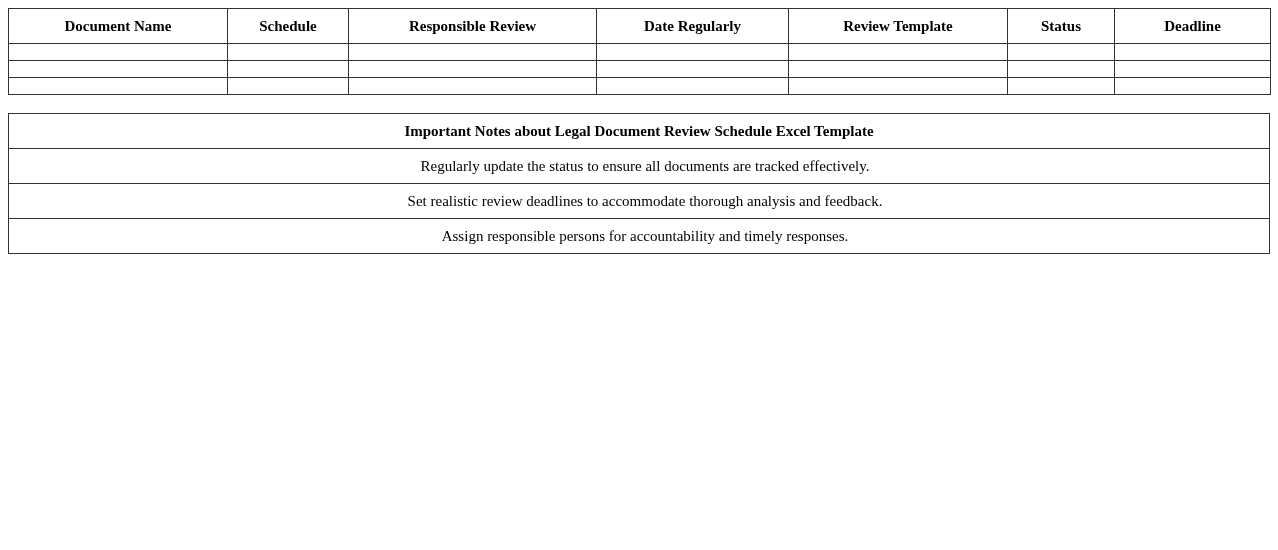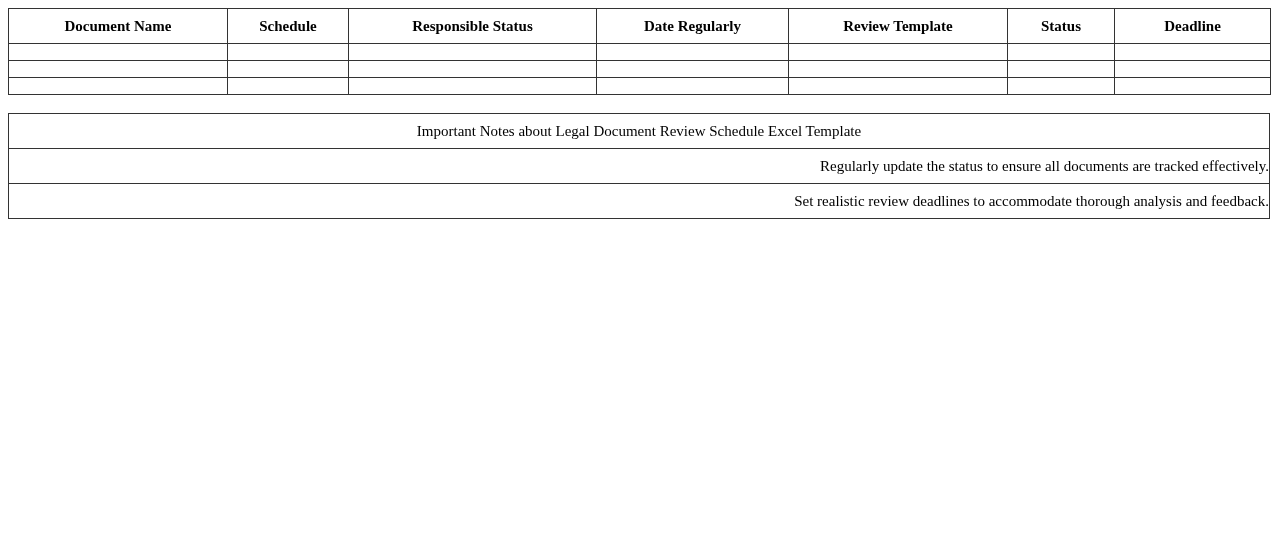--- a/index.html
+++ b/index.html
@@ -3,41 +3,41 @@
 <meta charset="utf-8">
 <style>
   html, body { margin: 0; padding: 0; background: #ffffff; }
   body { width: 1278px; height: 550px; position: relative; font-family: "Liberation Serif", "DejaVu Serif", serif; color: #000; }
   table { border-collapse: collapse; position: absolute; left: 8px; width: 1262px; table-layout: fixed; }
   td, th { border: 1px solid #333333; padding: 0; }
   #schedule { top: 8px; }
   #schedule th { height: 34px; font-weight: bold; font-size: 15px; text-align: center; vertical-align: middle; }
   #schedule td { height: 16px; }
   #notes { top: 113px; }
-  #notes th { height: 34px; font-weight: normal; font-size: 15px; text-align: center; }
-  #notes td { height: 34px; font-size: 15px; padding-left: 12px; text-align: right; }
+  #notes th { height: 34px; font-weight: bold; font-size: 15px; text-align: center; }
+  #notes td { height: 34px; font-size: 15px; padding-left: 12px; text-align: center; }
 </style>
 </head>
 <body>
 
 <table id="schedule">
   <colgroup>
     <col style="width:219px">
       <col style="width:121px">
       <col style="width:248px">
       <col style="width:192px">
       <col style="width:219px">
       <col style="width:107px">
       <col style="width:156px">
   </colgroup>
   <thead>
     <tr>
       <th>Document Name</th>
       <th>Schedule</th>
-      <th>Responsible Status</th>
+      <th>Responsible Review</th>
       <th>Date Regularly</th>
       <th>Review Template</th>
       <th>Status</th>
       <th>Deadline</th>
     </tr>
   </thead>
   <tbody>
     <tr>
       <td></td>
       <td></td>
@@ -74,14 +74,17 @@
       <th>Important Notes about Legal Document Review Schedule Excel Template</th>
     </tr>
   </thead>
   <tbody>
     <tr>
         <td>Regularly update the status to ensure all documents are tracked effectively.</td>
       </tr>
     <tr>
         <td>Set realistic review deadlines to accommodate thorough analysis and feedback.</td>
       </tr>
+    <tr>
+        <td>Assign responsible persons for accountability and timely responses.</td>
+      </tr>
   </tbody>
 </table>
 
 </body></html>

